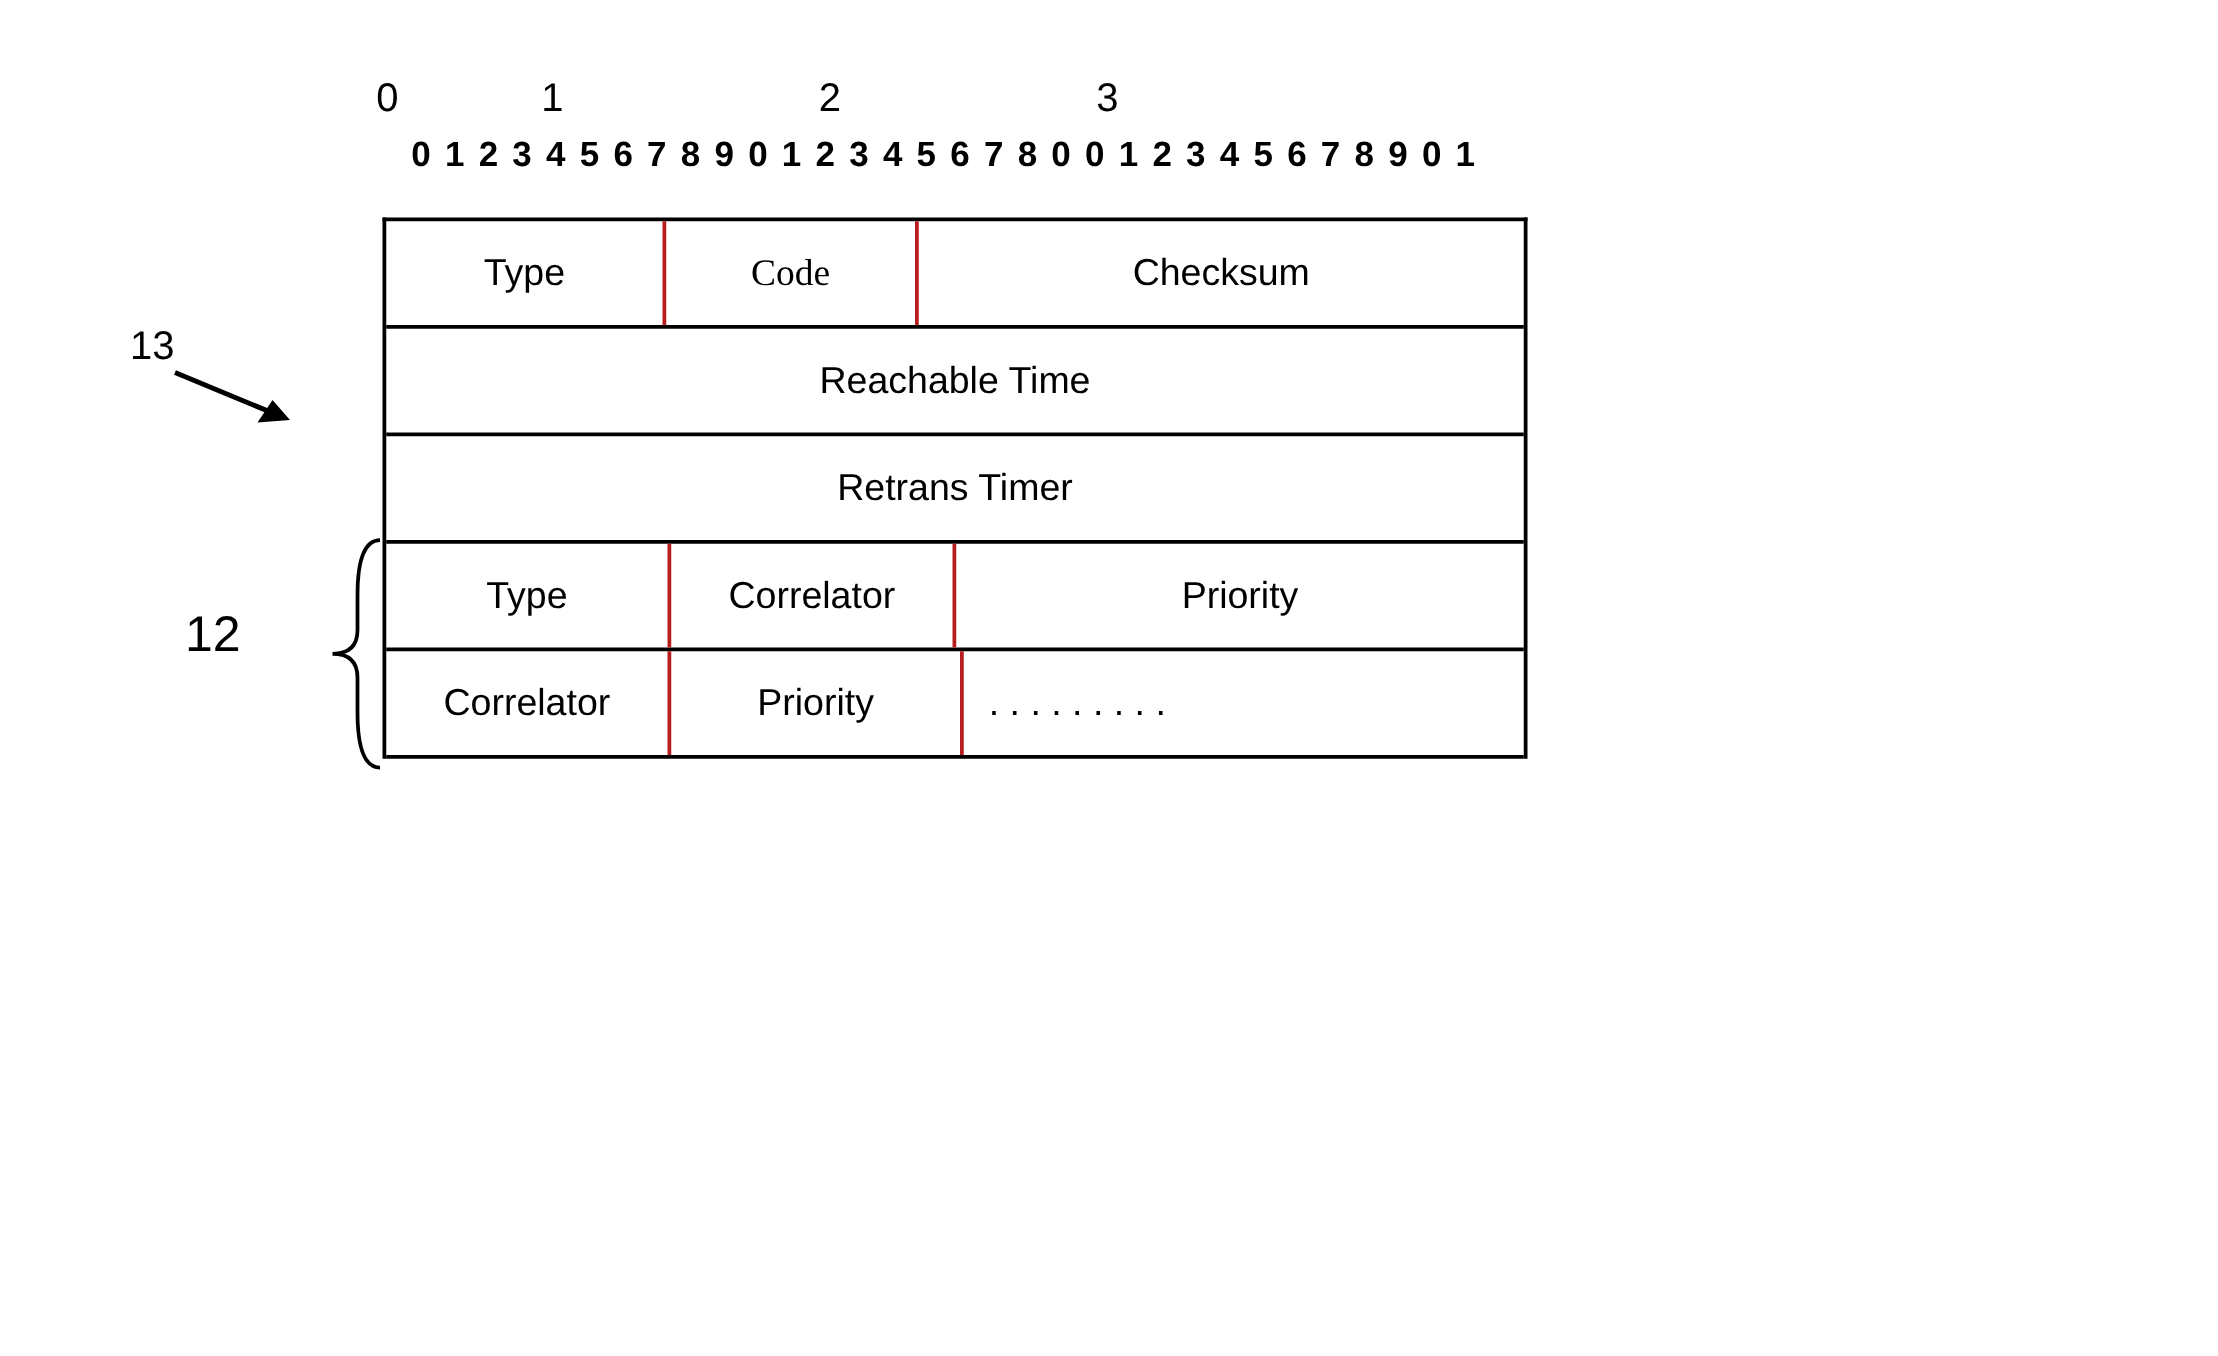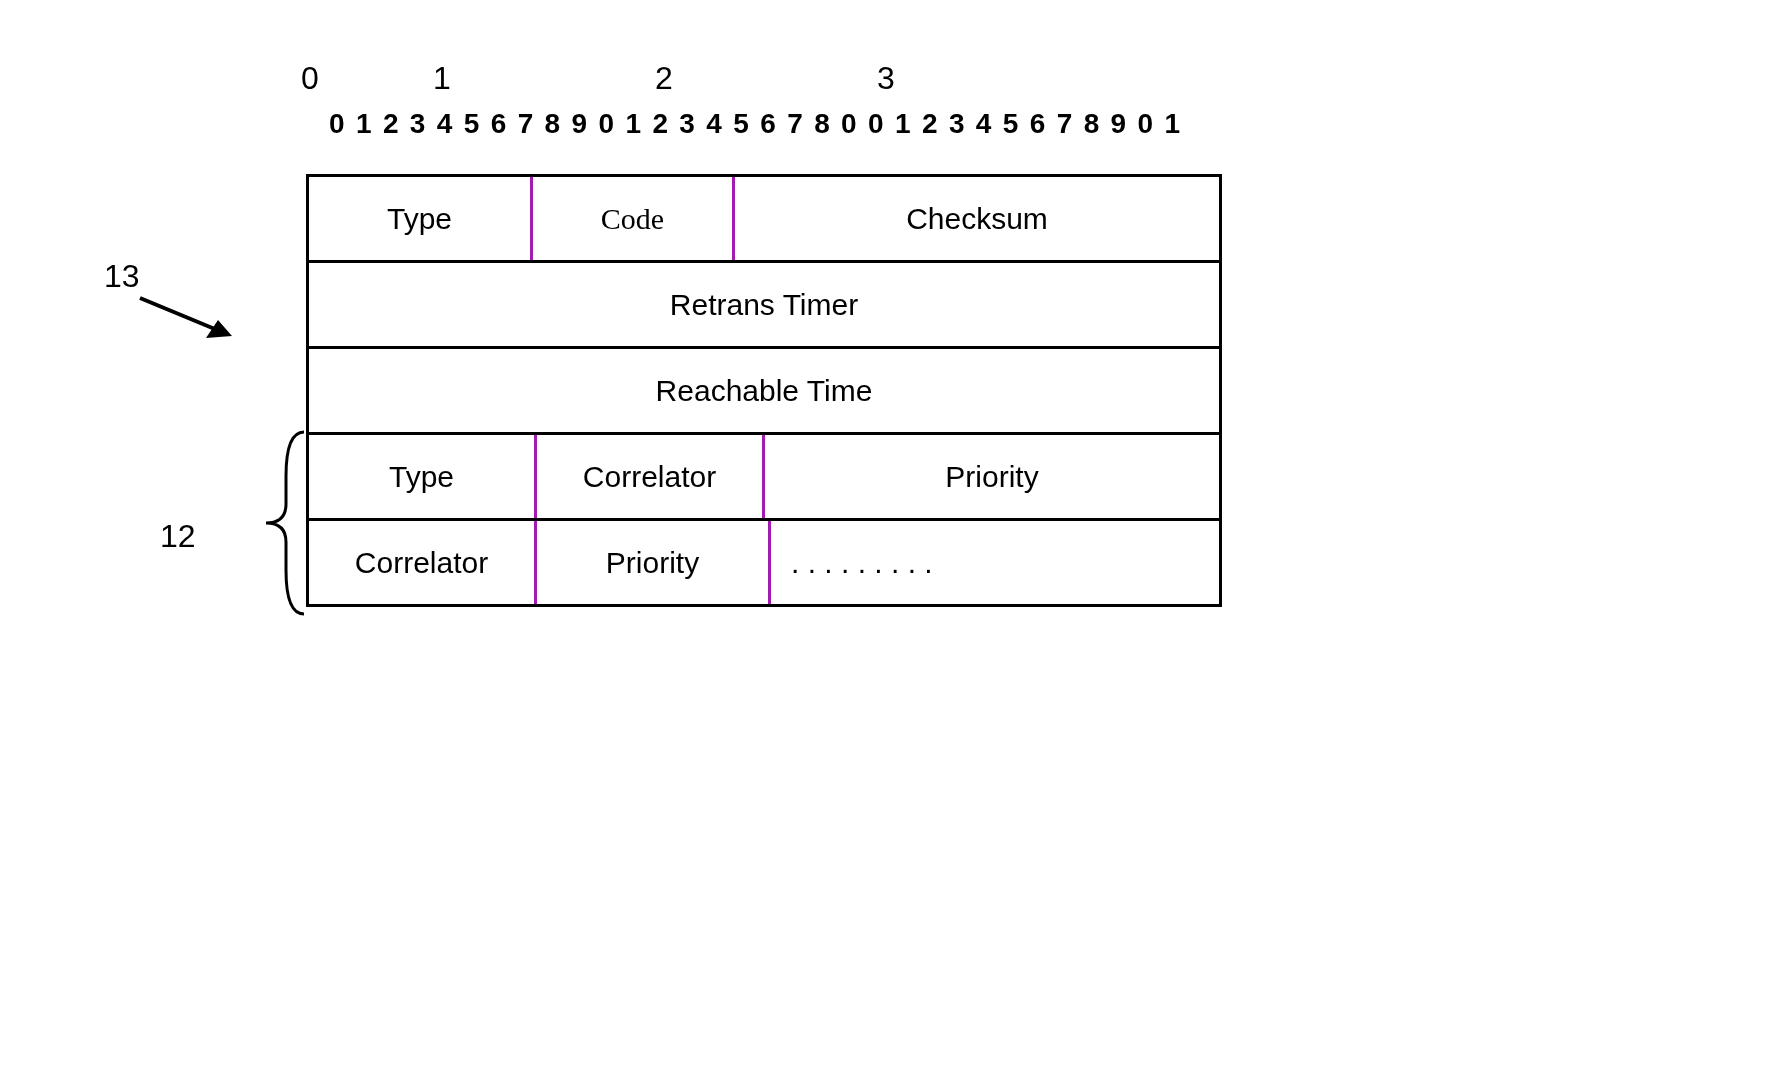--- a/index.html
+++ b/index.html
@@ -38,21 +38,21 @@
       width: 916px;
       border: 3px solid #000;
       border-bottom: none;
     }
     .row {
       display: flex;
       border-bottom: 3px solid #000;
       height: 86px;
     }
     .cell {
-      border-right: 3px solid #a21caf;
+      border-right: 3px solid #b91c1c;
       display: flex;
       align-items: center;
       justify-content: center;
       font-size: 30px;
     }
     .cell:last-child { border-right: none; }
     .cell.left { justify-content: flex-start; padding-left: 20px; }
 
     .row-4 .c1 { flex: 0 0 228px; }
     .row-4 .c2 { flex: 0 0 234px; }
@@ -73,23 +73,22 @@
 
     .label-11 {
       position: absolute;
       top: 258px;
       left: 104px;
       font-size: 32px;
     }
     .label-12 {
       position: absolute;
       top: 486px;
-      left: 160px;
-      font-size: 32px;
-      margin-top: 32px;
+      left: 148px;
+      font-size: 40px;
     }
 
     .arrow {
       position: absolute;
       top: 290px;
       left: 136px;
       width: 110px;
       height: 56px;
     }
 
@@ -110,24 +109,24 @@
 
 <div class="ruler-minor">0 1 2 3 4 5 6 7 8 9 0 1 2 3 4 5 6 7 8 0 0 1 2 3 4 5 6 7 8 9 0 1</div>
 
 <div class="packet">
   <div class="row row-1">
     <div class="cell c1">Type</div>
     <div class="cell c2">Code</div>
     <div class="cell c3">Checksum</div>
   </div>
   <div class="row">
-    <div class="cell full">Retrans Timer</div>
+    <div class="cell full">Reachable Time</div>
   </div>
   <div class="row">
-    <div class="cell full">Reachable Time</div>
+    <div class="cell full">Retrans Timer</div>
   </div>
   <div class="row row-4">
     <div class="cell c1">Type</div>
     <div class="cell c3">Correlator</div>
     <div class="cell c4">Priority</div>
   </div>
   <div class="row row-5">
     <div class="cell c1">Correlator</div>
     <div class="cell c2">Priority</div>
     <div class="cell c3 left">. . . . . . . . .</div>

